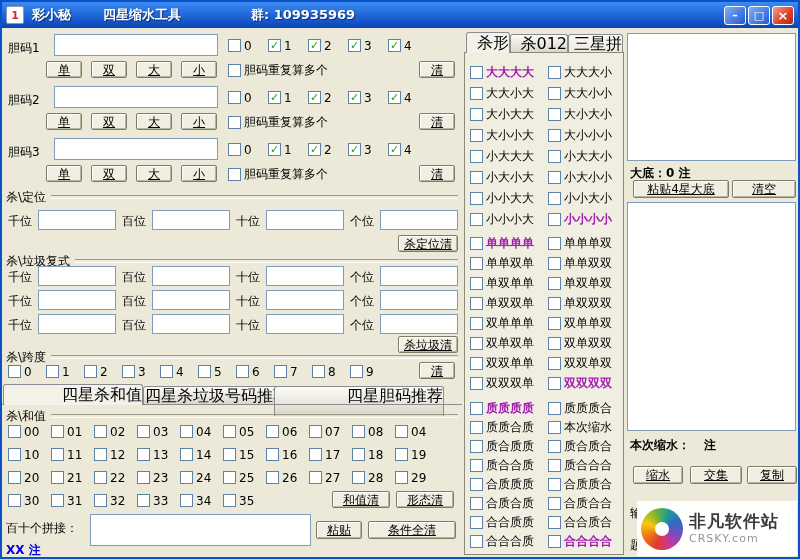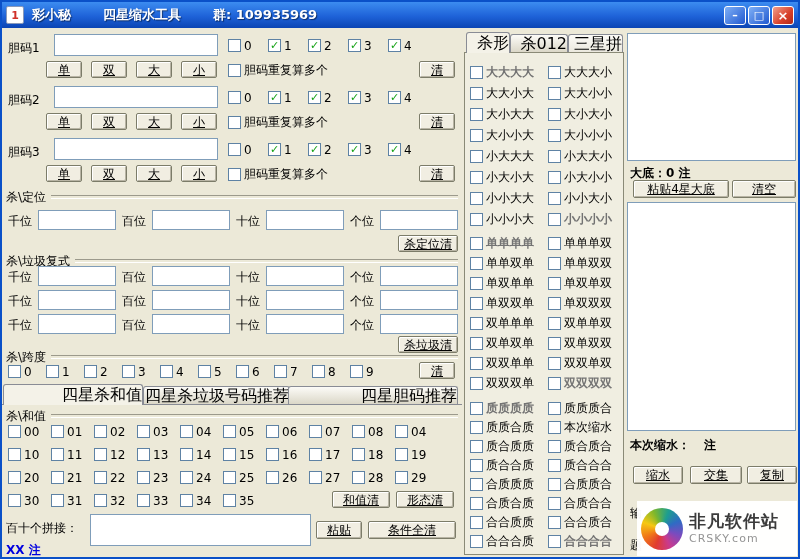--- a/index.html
+++ b/index.html
@@ -1,35 +1,35 @@
 <!DOCTYPE html>
 <html><head>
 <meta charset="utf-8">
 <style>
   html,body{margin:0;padding:0}
   body{width:800px;height:559px;font-family:"DejaVu Sans",sans-serif;font-size:12px;color:#000;overflow:hidden}
   .window{position:relative;width:800px;height:559px;border:2px solid #0A50C8;background:#ECE9D8;box-sizing:border-box;overflow:hidden}
   .titlebar{position:absolute;top:0;left:0;right:0;height:26px;background:linear-gradient(180deg,#3C8CF0 0%,#1E62D8 55%,#0B45B4 100%);display:flex;align-items:center;padding:0 4px;color:#fff;font-weight:bold;font-size:13px;text-shadow:1px 1px 1px rgba(0,0,0,.5)}
   .app-icon{width:16px;height:16px;background:#fff;border:1px solid #8899bb;color:#D03028;font-weight:bold;font-size:11px;display:inline-flex;align-items:center;justify-content:center;border-radius:2px;text-shadow:none;flex:none}
-  .t-app{margin-left:8px}.t-tool{margin-left:32px}.t-qq{margin-left:48px}.t-group{margin-left:32px}
+  .t-app{margin-left:8px}.t-tool{margin-left:32px}.t-qq{margin-left:48px}.t-group{margin-left:70px}
   .win-btns{margin-left:auto;display:flex;gap:2px}
   .wbtn{width:20px;height:17px;display:inline-flex;align-items:center;justify-content:center;font-size:11px;color:#fff;border:1px solid #fff;border-radius:3px;font-weight:bold;text-shadow:none;cursor:pointer}
   .wbtn.min,.wbtn.max{background:linear-gradient(135deg,#7FB0F6,#2159D0)}
   .wbtn.close{background:linear-gradient(135deg,#F2A08C,#D8402A 60%,#B02818);font-size:13px}
   .body{position:absolute;top:26px;left:0;right:0;bottom:0;background:#ECE9D8}
   .panel{position:absolute}
   .lbl{position:absolute;white-space:nowrap}
   .blabel{font-weight:bold}
   .note{color:#0000E0;font-weight:bold}
   .txt-input{position:absolute;background:#fff;border:1px solid #7F9DB9;font:12px "DejaVu Sans",sans-serif;padding:1px 3px;box-sizing:border-box}
   .btn{position:absolute;background:#F1EEE2;border:1px solid #7C7C69;border-radius:2px;box-shadow:inset 1px 1px 0 #fff,inset -1px -1px 0 #b8b4a4;font:12px "DejaVu Sans",sans-serif;text-decoration:underline;cursor:pointer;padding:0;color:#000;box-sizing:border-box;white-space:nowrap}
   .cb-item{position:absolute;display:flex;align-items:center;gap:3px;height:15px;white-space:nowrap;cursor:pointer}
   .cb{width:13px;height:13px;background:#fff;border:1px solid #5E82A4;display:inline-flex;align-items:center;justify-content:center;font-size:11px;font-weight:bold;color:#16A216;line-height:1;flex:none;box-sizing:border-box}
   .cap{font-size:12px}
-  .cap.hl{color:#737373;font-weight:bold}
+  .cap.hl{color:#a21caf;font-weight:bold}
   .dan-block{position:absolute;left:0;width:460px;height:52px}
   .section{position:absolute;left:4px;width:452px;display:flex;align-items:center;gap:5px;height:14px}
   .section .line{flex:1;height:2px;border-top:1px solid #9C9A8C;border-bottom:1px solid #fff}
   .tab{position:absolute;box-sizing:border-box;border:1px solid #898C95;border-bottom:none;border-radius:3px 3px 0 0;background:linear-gradient(180deg,#FCFBF7,#D9D5C5);text-align:right;font-size:16px;cursor:pointer;overflow:hidden}
   .tab.active{background:#F4F2E8;z-index:3}
   .tabline{position:absolute;height:1px;background:#898C95;z-index:1}
   .groupbox{position:absolute;border:1px solid #8A8A77;background:#F0EEE1;box-sizing:border-box}
   .listbox{position:absolute;background:#fff;border:1px solid #7F9DB9;box-sizing:border-box}
   .gap{display:inline-block;width:14px}
   .watermark{position:absolute;right:1px;bottom:1px;width:160px;height:55px;background:rgba(255,255,255,.96);display:flex;align-items:center;gap:6px;padding:2px 4px;z-index:5;box-sizing:border-box}
@@ -251,21 +251,21 @@
           </span>
           <span class="cb-item" style="left:348px;top:336px">
             <span class="cb"></span>
             <span class="cap">9</span>
           </span>
         </div>
       <button class="btn" style="left:417px;top:334px;width:36px;height:17px">清</button>
 
       <div class="tab active" style="left:1px;top:356px;width:140px;height:21px;line-height:20px">四星杀和值</div>
       <div class="tab" style="left:141px;top:358px;width:147px;height:19px;line-height:18px">四星杀垃圾号码推荐</div>
-      <div class="tab" style="left:286px;top:358px;width:170px;height:19px;line-height:18px">四星胆码推荐</div>
+      <div class="tab" style="left:272px;top:358px;width:170px;height:30px;line-height:18px">四星胆码推荐</div>
       <div class="tabline" style="left:0;top:376px;width:460px"></div>
 
       <div class="section" style="top:381px">
         <span>杀\和值</span>
           <span class="line"></span>
       </div>
       <div id="sum-grid">
           <span class="cb-item" style="left:6px;top:396px">
             <span class="cb"></span>
             <span class="cap">00</span>

